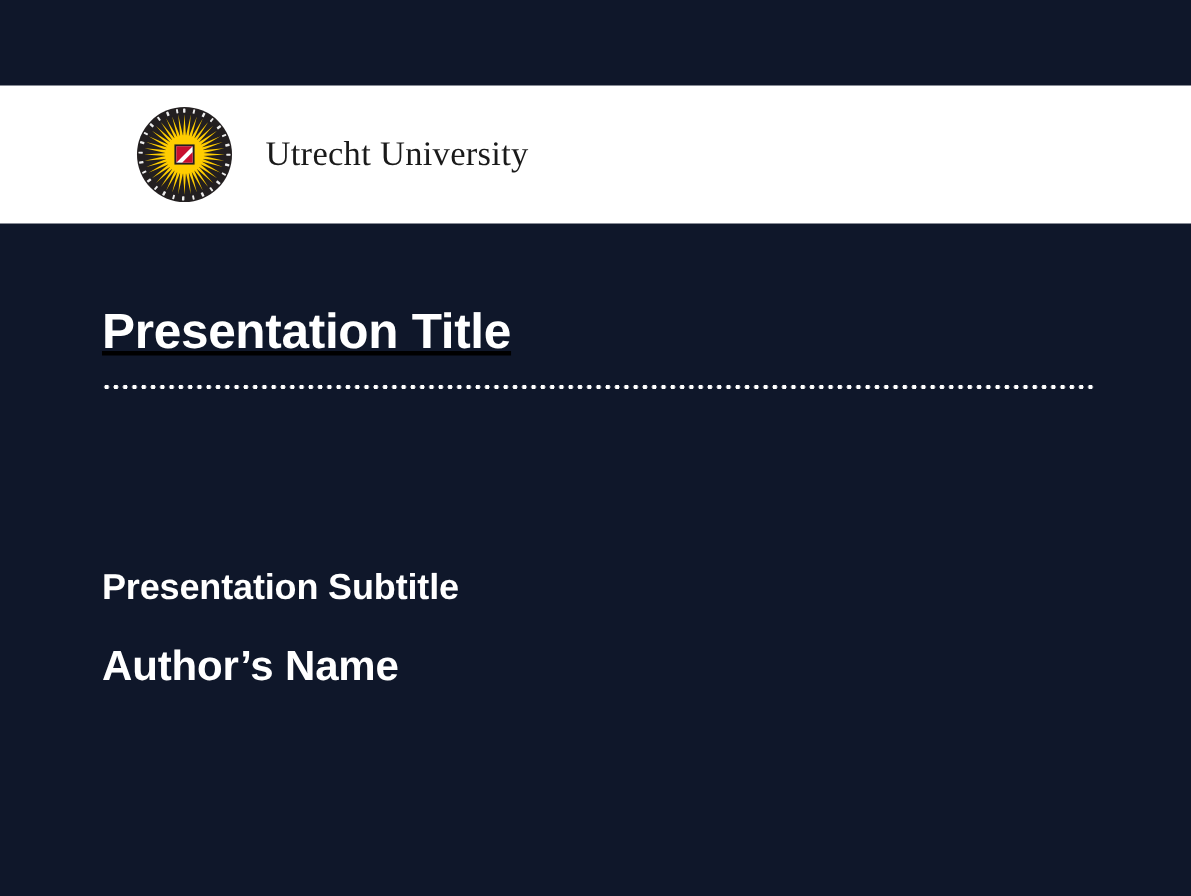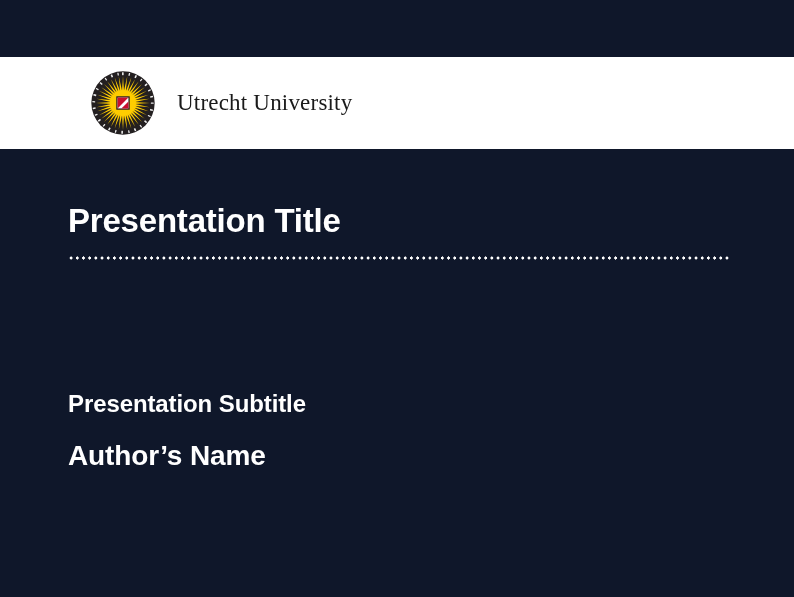--- a/index.html
+++ b/index.html
@@ -59,20 +59,21 @@
     line-height: 1;
     padding-bottom: 2px;
   }
 
   
   #title-block {
     position: absolute;
     left: 68px;
     top: 203px;
     width: 680px;
+    text-decoration: underline;
   }
 
   #presentation-title {
     font-size: 33px;
     font-weight: bold;
     color: #FFFFFF;
     line-height: 1.12;
     letter-spacing: -0.2px;
     margin: 0;
     white-space: nowrap;
@@ -86,21 +87,20 @@
     background-size: 6.2px 4px;
     background-repeat: repeat-x;
     background-position: 0 center;
   }
 
   #subtitle-block {
     position: absolute;
     left: 68px;
     top: 378px;
     width: 680px;
-    margin-top: 12px;
   }
 
   #presentation-subtitle {
     font-size: 24px;
     font-weight: bold;
     color: #FFFFFF;
     line-height: 1.15;
     margin: 0;
     letter-spacing: -0.1px;
     white-space: nowrap;

